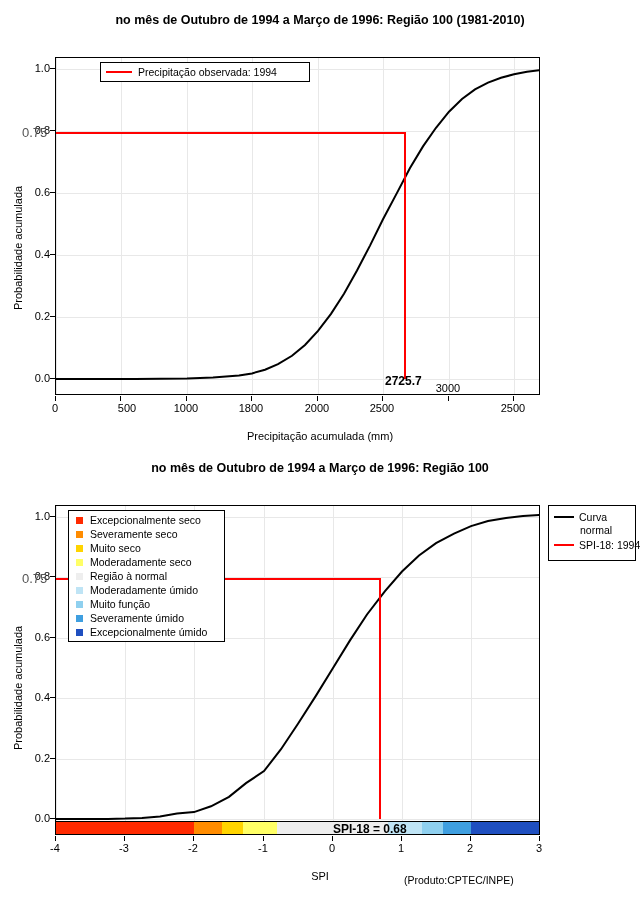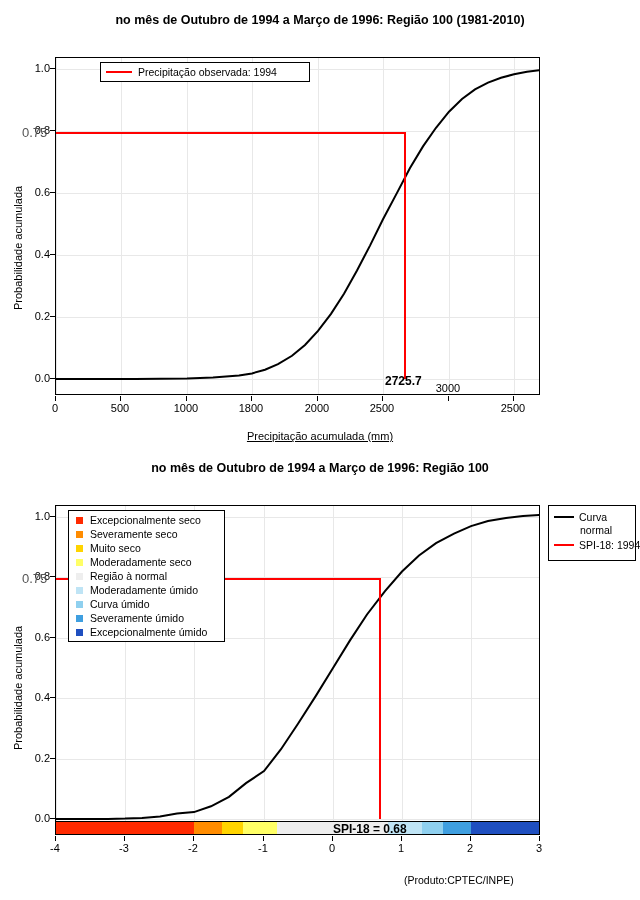--- a/index.html
+++ b/index.html
@@ -57,21 +57,20 @@
     transform: rotate(-90deg);
     transform-origin: left top;
     white-space: nowrap;
   }
   .xlabel {
     position: absolute;
     font-size: 11px;
     text-align: center;
     width: 640px;
     left: 0;
-    text-decoration: underline;
   }
   .tick-x {
     position: absolute;
     font-size: 11px;
     text-align: center;
     width: 60px;
     margin-left: -30px;
   }
   .tick-y {
     position: absolute;
@@ -221,21 +220,21 @@
   <div class="tickmark-x" style="left:55px; top:396px;"></div>
   <div class="tickmark-x" style="left:120px; top:396px;"></div>
   <div class="tickmark-x" style="left:186px; top:396px;"></div>
   <div class="tickmark-x" style="left:251px; top:396px;"></div>
   <div class="tickmark-x" style="left:317px; top:396px;"></div>
   <div class="tickmark-x" style="left:382px; top:396px;"></div>
   <div class="tickmark-x" style="left:448px; top:396px;"></div>
   <div class="tickmark-x" style="left:513px; top:396px;"></div>
 
   <div class="tick-x" style="left:55px; top:402px;">0</div>
-  <div class="tick-x" style="left:120px; top:402px;">500</div>
+  <div class="tick-x" style="left:127px; top:402px;">500</div>
   <div class="tick-x" style="left:186px; top:402px;">1000</div>
   <div class="tick-x" style="left:251px; top:402px;">1800</div>
   <div class="tick-x" style="left:317px; top:402px;">2000</div>
   <div class="tick-x" style="left:382px; top:402px;">2500</div>
   <div class="tick-x" style="left:448px; top:382px;">3000</div>
   <div class="tick-x" style="left:513px; top:402px;">2500</div>
 
   <div class="annot annot-bold" style="left:385px; top:374px;">2725.7</div>
 
   <div class="xlabel" style="top:430px;">Precipitação acumulada (mm)</div>
@@ -293,21 +292,21 @@
     <div class="legend-row">
       <span class="legend-swatch-dot" style="background:#eeeeee;"></span>
       <span class="legend-text">Região à normal</span>
     </div>
     <div class="legend-row">
       <span class="legend-swatch-dot" style="background:#bfe4f5;"></span>
       <span class="legend-text">Moderadamente úmido</span>
     </div>
     <div class="legend-row">
       <span class="legend-swatch-dot" style="background:#8fd0ef;"></span>
-      <span class="legend-text">Curva úmido</span>
+      <span class="legend-text">Muito função</span>
     </div>
     <div class="legend-row">
       <span class="legend-swatch-dot" style="background:#3f9fe0;"></span>
       <span class="legend-text">Severamente úmido</span>
     </div>
     <div class="legend-row">
       <span class="legend-swatch-dot" style="background:#1f4fc0;"></span>
       <span class="legend-text">Excepcionalmente úmido</span>
     </div>
   </div>
@@ -366,15 +365,16 @@
 
   <div class="tick-x" style="left:55px; top:392px;">-4</div>
   <div class="tick-x" style="left:124px; top:392px;">-3</div>
   <div class="tick-x" style="left:193px; top:392px;">-2</div>
   <div class="tick-x" style="left:263px; top:392px;">-1</div>
   <div class="tick-x" style="left:332px; top:392px;">0</div>
   <div class="tick-x" style="left:401px; top:392px;">1</div>
   <div class="tick-x" style="left:470px; top:392px;">2</div>
   <div class="tick-x" style="left:539px; top:392px;">3</div>
 
+  <div class="xlabel" style="top:420px;">SPI</div>
 
   <div class="credit" style="left:404px; top:424px;">(Produto:CPTEC/INPE)</div>
 </div>
 
 </body></html>

